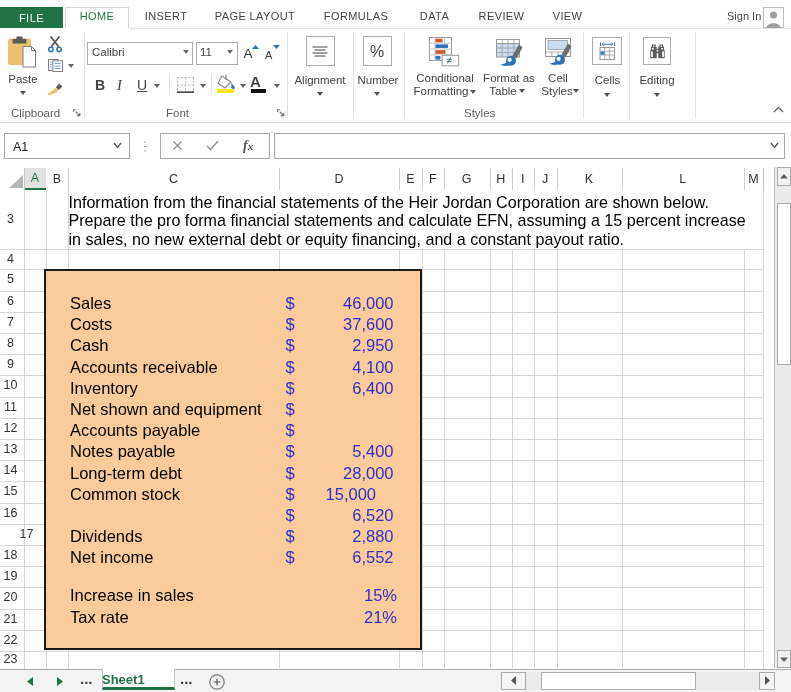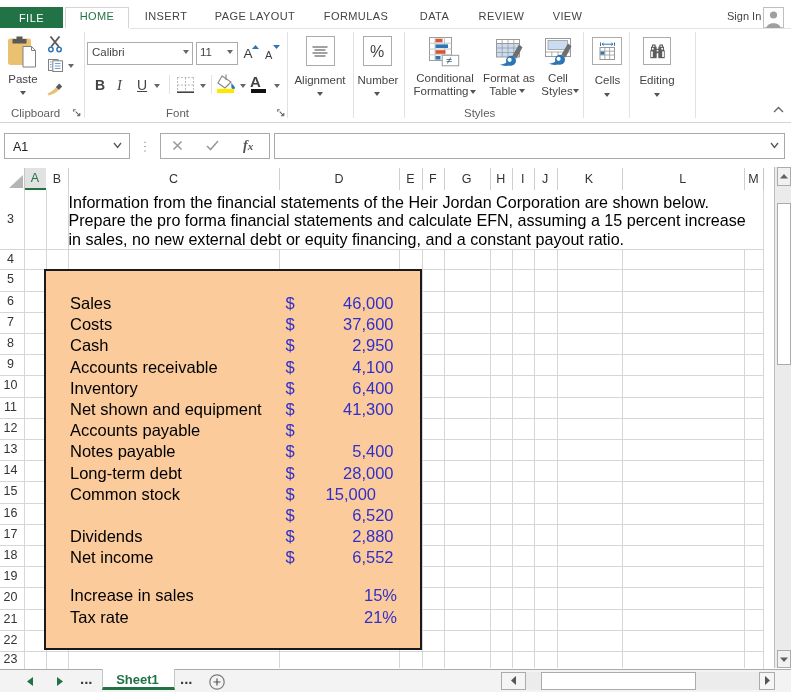--- a/index.html
+++ b/index.html
@@ -293,21 +293,21 @@
       <div class="rnum" style="top: 121.7px; height: 21.2px; line-height: 21.2px;">7</div>
       <div class="rnum" style="top: 142.9px; height: 21.2px; line-height: 21.2px;">8</div>
       <div class="rnum" style="top: 164.1px; height: 21.2px; line-height: 21.2px;">9</div>
       <div class="rnum" style="top: 185.3px; height: 21.2px; line-height: 21.2px;">10</div>
       <div class="rnum" style="top: 206.5px; height: 21.2px; line-height: 21.2px;">11</div>
       <div class="rnum" style="top: 227.7px; height: 21.2px; line-height: 21.2px;">12</div>
       <div class="rnum" style="top: 248.9px; height: 21.2px; line-height: 21.2px;">13</div>
       <div class="rnum" style="top: 270.1px; height: 21.2px; line-height: 21.2px;">14</div>
       <div class="rnum" style="top: 291.3px; height: 21.2px; line-height: 21.2px;">15</div>
       <div class="rnum" style="top: 312.5px; height: 21.2px; line-height: 21.2px;">16</div>
-      <div class="rnum" style="top: 333.7px; height: 21.2px; line-height: 21.2px;">17</div>
+      <div class="rnum" style="top: 333.7px; height: 21.2px; line-height: 21.2px; padding-left: 16px;">17</div>
       <div class="rnum" style="top: 354.9px; height: 21.2px; line-height: 21.2px;">18</div>
       <div class="rnum" style="top: 376.1px; height: 21.2px; line-height: 21.2px;">19</div>
       <div class="rnum" style="top: 397.3px; height: 21.2px; line-height: 21.2px;">20</div>
       <div class="rnum" style="top: 418.5px; height: 21.2px; line-height: 21.2px;">21</div>
       <div class="rnum" style="top: 439.7px; height: 21.2px; line-height: 21.2px;">22</div>
       <div class="rnum" style="top: 460.9px; height: 17.6px; line-height: 17.6px;">23</div>
       <div class="ab" style="left: 68.5px; top: 3px; font-size: 16.1px; line-height: 18.4px; color: rgb(0, 0, 0); white-space: pre;">Information from the financial statements of the Heir Jordan Corporation are shown below.
 Prepare the pro forma financial statements and calculate EFN, assuming a 15 percent increase
 in sales, no new external debt or equity financing, and a constant payout ratio.</div>
       <div class="ab" style="left: 44px; top: 79.3px; width: 373.6px; height: 377px; background: rgb(251, 203, 156); border: 2.3px solid rgb(26, 26, 26);"></div>
@@ -321,21 +321,20 @@
       <div class="celltxt" style="left: 285.5px; top: 145.4px; height: 21.2px; line-height: 21.2px; color: rgb(48, 48, 200);">$</div>
       <div class="num" style="left: 283.5px; top: 145.4px; height: 21.2px; line-height: 21.2px;">2,950</div>
       <div class="celltxt" style="left: 70px; top: 166.6px; height: 21.2px; line-height: 21.2px;">Accounts receivable</div>
       <div class="celltxt" style="left: 285.5px; top: 166.6px; height: 21.2px; line-height: 21.2px; color: rgb(48, 48, 200);">$</div>
       <div class="num" style="left: 283.5px; top: 166.6px; height: 21.2px; line-height: 21.2px;">4,100</div>
       <div class="celltxt" style="left: 70px; top: 187.8px; height: 21.2px; line-height: 21.2px;">Inventory</div>
       <div class="celltxt" style="left: 285.5px; top: 187.8px; height: 21.2px; line-height: 21.2px; color: rgb(48, 48, 200);">$</div>
       <div class="num" style="left: 283.5px; top: 187.8px; height: 21.2px; line-height: 21.2px;">6,400</div>
       <div class="celltxt" style="left: 70px; top: 209px; height: 21.2px; line-height: 21.2px;">Net shown and equipment</div>
       <div class="celltxt" style="left: 285.5px; top: 209px; height: 21.2px; line-height: 21.2px; color: rgb(48, 48, 200);">$</div>
-      <div class="num" style="left: 283.5px; top: 209px; height: 21.2px; line-height: 21.2px;">41,300</div>
       <div class="celltxt" style="left: 70px; top: 230.2px; height: 21.2px; line-height: 21.2px;">Accounts payable</div>
       <div class="celltxt" style="left: 285.5px; top: 230.2px; height: 21.2px; line-height: 21.2px; color: rgb(48, 48, 200);">$</div>
       <div class="celltxt" style="left: 70px; top: 251.4px; height: 21.2px; line-height: 21.2px;">Notes payable</div>
       <div class="celltxt" style="left: 285.5px; top: 251.4px; height: 21.2px; line-height: 21.2px; color: rgb(48, 48, 200);">$</div>
       <div class="num" style="left: 283.5px; top: 251.4px; height: 21.2px; line-height: 21.2px;">5,400</div>
       <div class="celltxt" style="left: 70px; top: 272.6px; height: 21.2px; line-height: 21.2px;">Long-term debt</div>
       <div class="celltxt" style="left: 285.5px; top: 272.6px; height: 21.2px; line-height: 21.2px; color: rgb(48, 48, 200);">$</div>
       <div class="num" style="left: 283.5px; top: 272.6px; height: 21.2px; line-height: 21.2px;">28,000</div>
       <div class="celltxt" style="left: 70px; top: 293.8px; height: 21.2px; line-height: 21.2px;">Common stock</div>
       <div class="celltxt" style="left: 285.5px; top: 293.8px; height: 21.2px; line-height: 21.2px; color: rgb(48, 48, 200);">$</div>
@@ -356,21 +355,21 @@
 
 <div class="ab" style="left:0;top:668.5px;width:791px;height:23.5px;background:#f3f3f3;border-top:1px solid #ababab;box-sizing:border-box;"></div>
 <svg class="ab" style="left:26px;top:677px;" width="8" height="9" viewBox="0 0 8 9">
       <path d="M7 0 L1 4.5 L7 9 Z" fill="#217346"></path>
     </svg>
 <svg class="ab" style="left:56px;top:677px;" width="8" height="9" viewBox="0 0 8 9">
       <path d="M1 0 L7 4.5 L1 9 Z" fill="#217346"></path>
     </svg>
 <div class="ab" style="left:80px;top:670px;font-size:15px;font-weight:bold;color:#3b3b3b;">...</div>
 <div class="ab" style="left:102px;top:668.5px;width:71px;height:18px;background:#fff;border-left:1px solid #c5c5c5;border-right:1px solid #c5c5c5;border-bottom:3.5px solid #217346;box-sizing:content-box;"></div>
-<div class="ab" style="left:102px;top:672px;width:71px;text-align:center;font-size:13px;font-weight:bold;color:#217346;">Sheet1</div>
+<div class="ab" style="left:102px;top:672px;width:71px;text-align:left;font-size:13px;font-weight:bold;color:#217346;">Sheet1</div>
 <div class="ab" style="left:180px;top:670px;font-size:15px;font-weight:bold;color:#3b3b3b;">...</div>
 <svg class="ab" style="left:209px;top:673.5px;" width="16" height="16" viewBox="0 0 16 16">
       <circle cx="8" cy="8" r="7.2" fill="none" stroke="#7a7a7a" stroke-width="1.2"></circle>
       <path d="M8 4.5 V11.5 M4.5 8 H11.5" stroke="#555" stroke-width="1.2"></path>
     </svg>
 
 <div class="ab" style="left:501px;top:671.5px;width:274px;height:18px;background:#ececec;"></div>
 <div class="ab" style="left:501px;top:671.5px;width:25px;height:18px;background:#f5f5f5;border:1px solid #ababab;box-sizing:border-box;"></div>
 <svg class="ab" style="left:510px;top:676px;" width="6" height="9" viewBox="0 0 6 9">
       <path d="M6 0 L1 4.5 L6 9 Z" fill="#555"></path>

